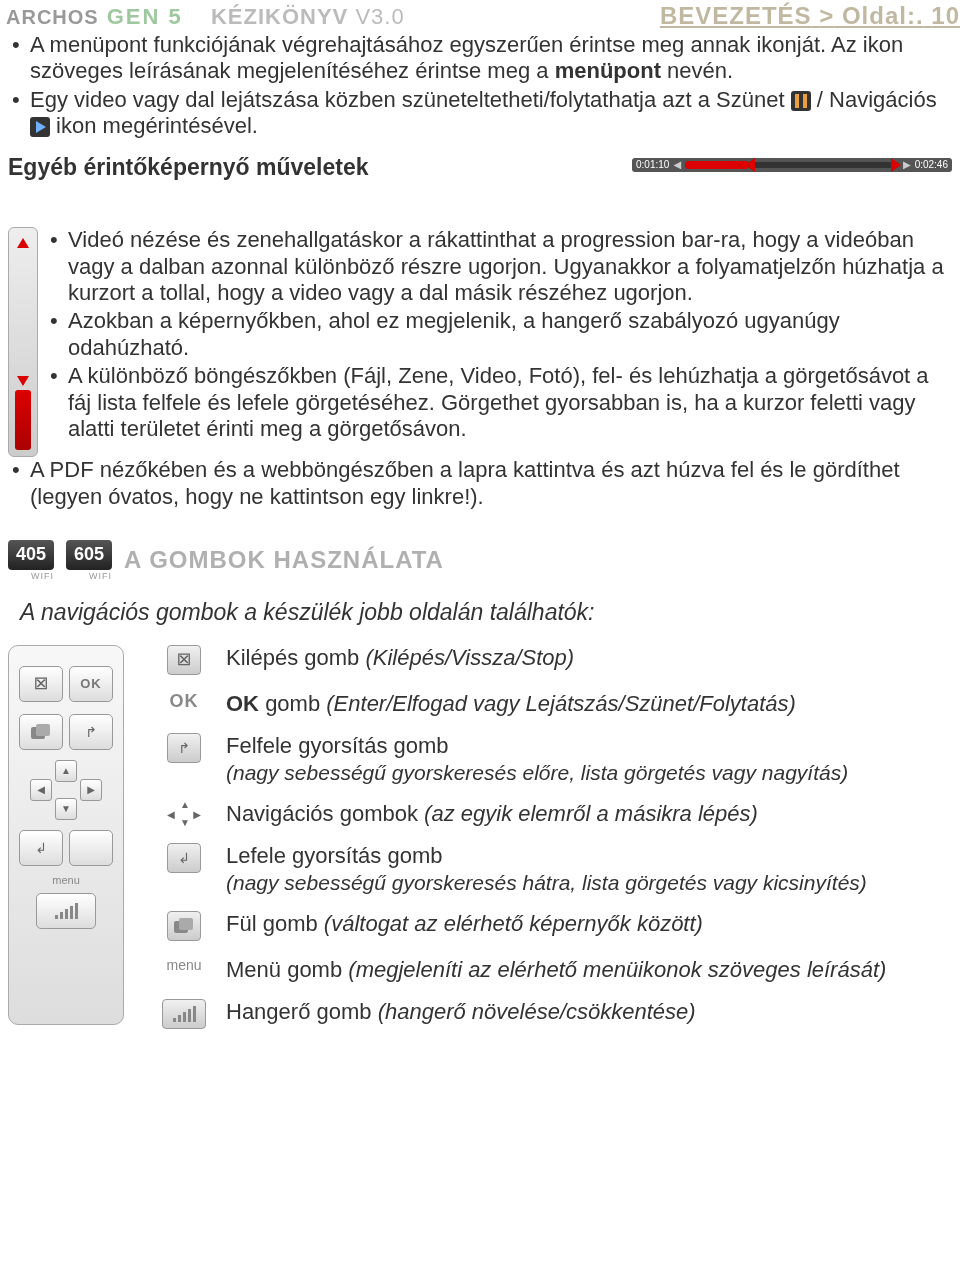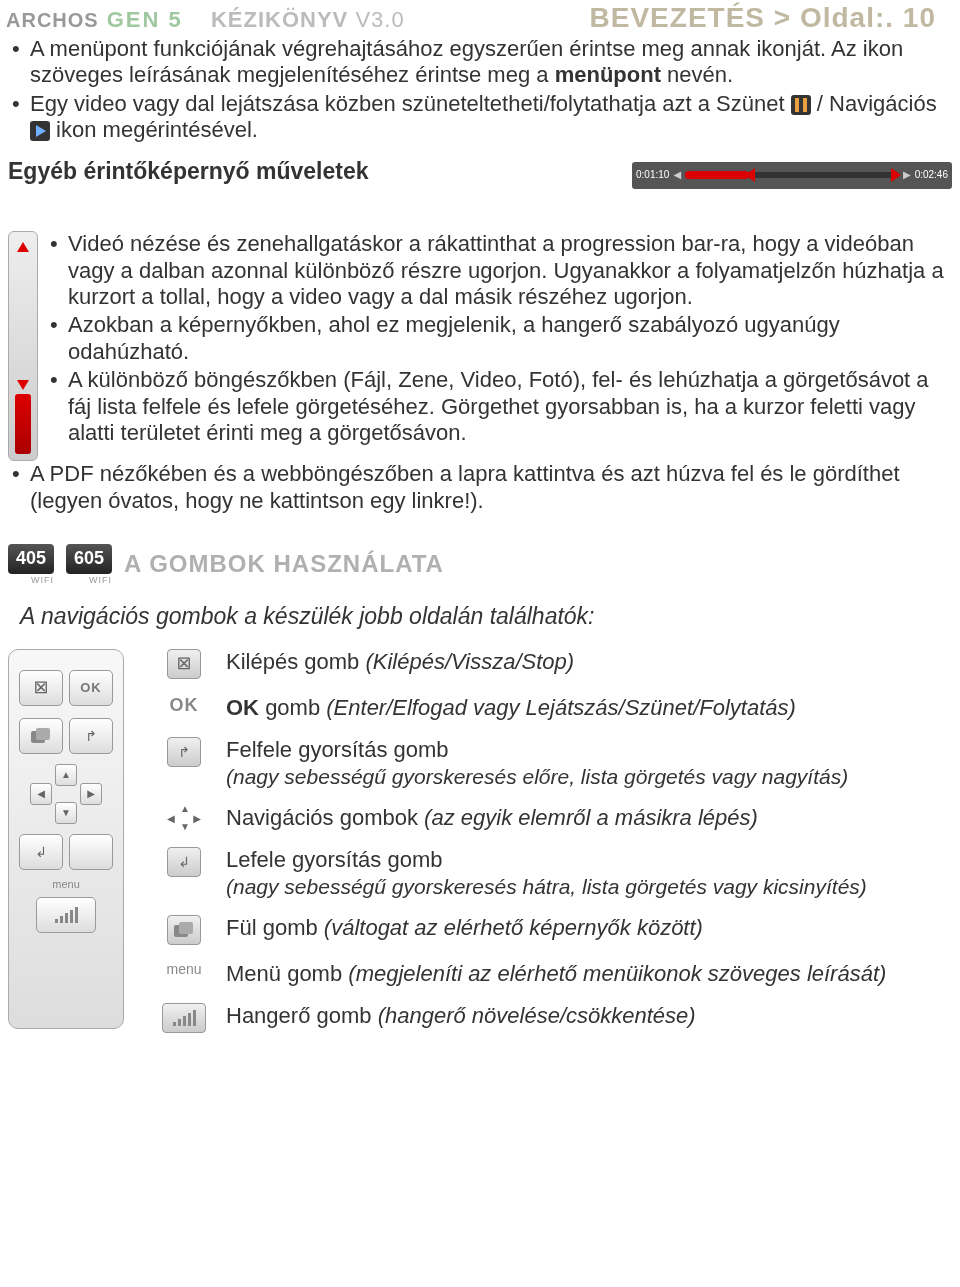--- a/index.html
+++ b/index.html
@@ -1,42 +1,42 @@
 <!DOCTYPE html>
 <html><head>
 <meta charset="utf-8">
 <style>
   * { margin: 0; padding: 0; box-sizing: border-box; }
   body { font-family: Arial, Helvetica, sans-serif; font-size: 22px; color: #333; background: #fff; width: 960px; }
-  .header { display: flex; justify-content: space-between; align-items: baseline; padding: 2px 24px 0 6px; }
+  .header { display: flex; justify-content: space-between; align-items: baseline; padding: 2px 0 0 6px; }
   .header-left { display: flex; align-items: baseline; gap: 8px; }
   .brand { font-family: Arial, sans-serif; font-weight: bold; font-size: 20px; color: #999; letter-spacing: 1px; }
   .gen5 { font-family: 'Arial Black', Arial, sans-serif; font-weight: bold; font-size: 22px; color: #a0c8a0; letter-spacing: 2px; }
   .manual-title { font-size: 22px; color: #bbb; font-weight: bold; letter-spacing: 1px; }
   .manual-ver { color: #bbb; font-weight: normal; margin-top: 10px; }
-  .header-right { font-size: 28px; color: #c0b8a0; font-weight: bold; letter-spacing: 1px; }
+  .header-right { font-size: 24px; color: #c0b8a0; font-weight: bold; letter-spacing: 1px; text-decoration: underline; }
   .page-num { color: #c0b8a0; }
   
   .content { padding: 2px 8px 8px 8px; line-height: 1.2; }
   .bullet-list { list-style: none; }
   .bullet-list > li { position: relative; padding-left: 22px; margin-bottom: 2px; }
   .bullet-list > li::before { content: "•"; position: absolute; left: 4px; top: 0; font-size: 22px; }
   .bold { font-weight: bold; }
   
   .section-heading { font-weight: bold; font-size: 23px; margin-top: 14px; margin-bottom: 8px; }
   
   .inline-icon { display: inline-block; width: 20px; height: 20px; vertical-align: middle; background: #888; border-radius: 3px; position: relative; }
   .pause-icon { background: #333; }
   .pause-icon::before { content: ""; position: absolute; left: 4px; top: 3px; width: 4px; height: 14px; background: #e8a040; }
   .pause-icon::after { content: ""; position: absolute; right: 4px; top: 3px; width: 4px; height: 14px; background: #e8a040; }
   .play-icon { background: #333; }
   .play-icon::before { content: ""; position: absolute; left: 6px; top: 4px; width: 0; height: 0; border-left: 10px solid #70b0ff; border-top: 6px solid transparent; border-bottom: 6px solid transparent; }
   
   .progress-scrubber { display: inline-block; float: right; width: 320px; height: 24px; margin-top: 4px; }
-  .scrubber-bar { height: 27px; background: #555; border-radius: 3px; position: relative; display:flex; align-items:center; }
+  .scrubber-bar { height: 14px; background: #555; border-radius: 3px; position: relative; display:flex; align-items:center; }
   .scrubber-time-l { color:#fff; font-size:10px; padding:0 4px; }
   .scrubber-time-r { color:#fff; font-size:10px; padding:0 4px; margin-left:auto; }
   .scrubber-mid { flex:1; height:6px; background:#333; border-radius:3px; margin:0 4px; position:relative; }
   .scrubber-red { position:absolute; left:0; top:-1px; height:8px; width:30%; background:#d00; border-radius:4px; }
   .scrubber-arrow { position:absolute; top:-4px; width:0; height:0; border-top:7px solid transparent; border-bottom:7px solid transparent; }
   .scrubber-arrow.left { left:28%; border-right:10px solid #d00; }
   .scrubber-arrow.right { right:-2px; border-left:10px solid #d00; }
   
   .volume-sidebar { float: left; width: 34px; margin-right: 6px; }
   .volume-box { width: 30px; height: 230px; background: linear-gradient(#eee,#ccc); border: 1px solid #aaa; border-radius: 6px; position: relative; }

